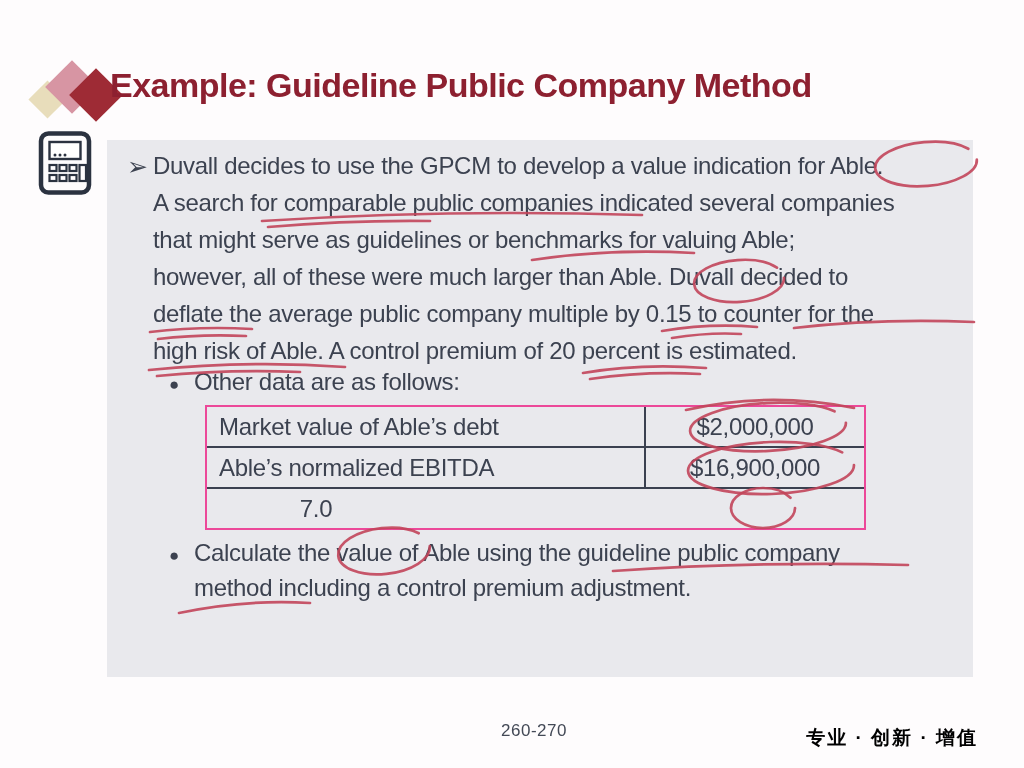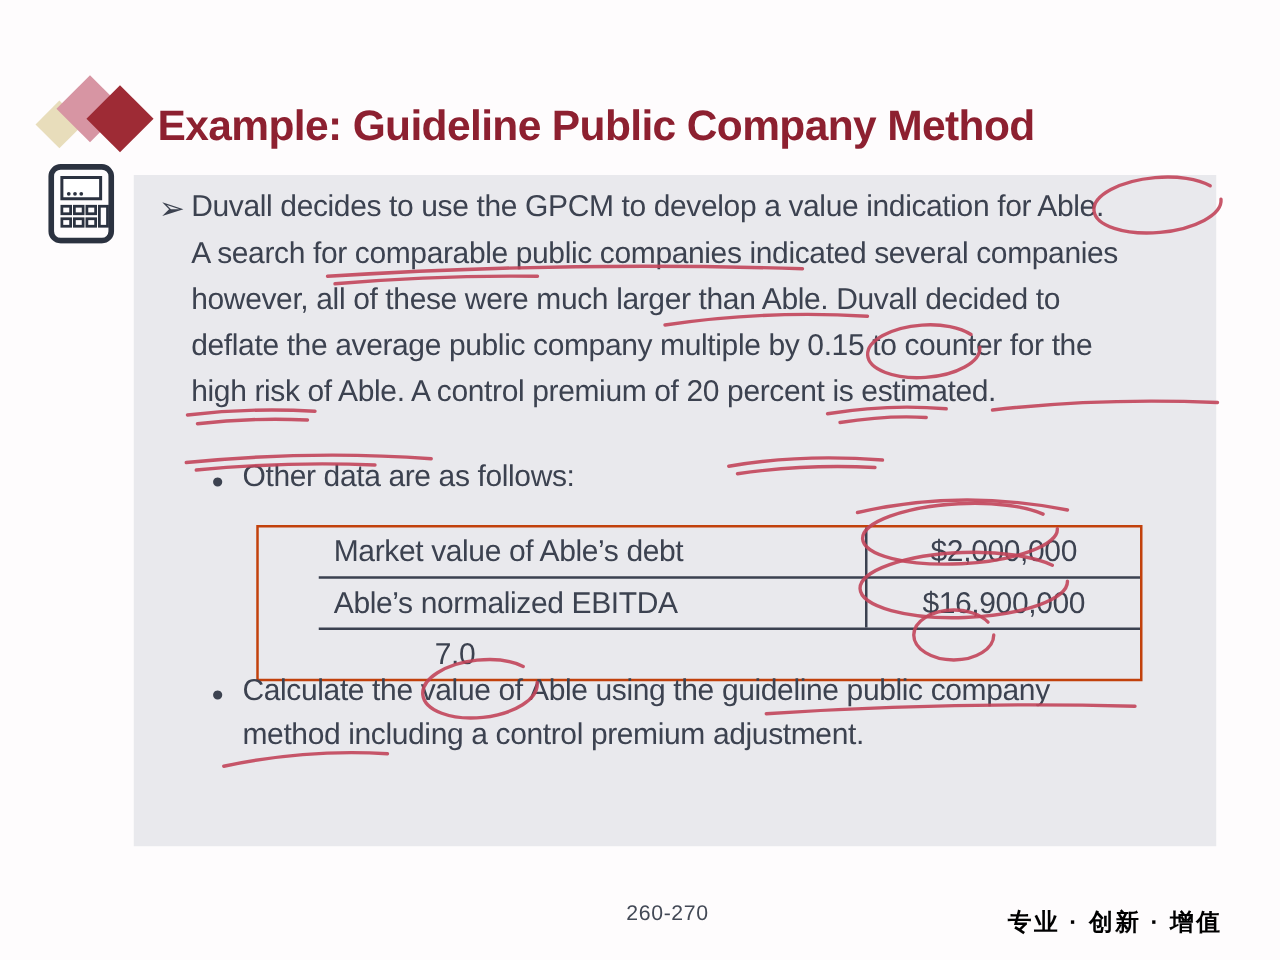--- a/index.html
+++ b/index.html
@@ -7,42 +7,41 @@
     width:1024px;height:768px;position:relative;overflow:hidden;
     background:#fefcfd;
     font-family:"Liberation Sans","DejaVu Sans",sans-serif;
   }
   
   .d{position:absolute;transform:rotate(45deg);}
   .d1{left:34px;top:86px;width:27px;height:27px;background:#e8ddbb;}
   .d2{left:53px;top:68px;width:38px;height:38px;background:#d795a3;}
   .d3{left:77px;top:76px;width:38px;height:38px;background:#9e2b35;}
   .title{
-    position:absolute;left:110px;top:66px;margin:16px;
+    position:absolute;left:110px;top:66px;margin:0;
     font-size:34px;font-weight:700;color:#8d2030;letter-spacing:-0.5px;white-space:nowrap;text-align:right;
   }
   .calc{position:absolute;left:38px;top:131px;width:54px;height:64px;}
   
   .box{
     position:absolute;left:107px;top:140px;width:866px;height:537px;
     background:#e9e9ed;color:#3c4250;
   }
   .arrow{position:absolute;left:20px;top:12px;font-size:25px;color:#3c4250;}
   .para{position:absolute;left:46px;top:7px;font-size:24px;line-height:37px;letter-spacing:-0.3px;}
   .pline{white-space:nowrap;}
   .bullet{position:absolute;display:flex;align-items:flex-start;font-size:24px;letter-spacing:-0.3px;}
   .bullet .dot{font-size:17px;margin-right:15px;margin-top:3px;}
   .b1{left:62px;top:226px;line-height:32px;}
   .b2{left:62px;top:395px;line-height:35px;}
   .b2 .pline{white-space:nowrap;}
   
   .dtable{
-    position:absolute;left:98px;top:280px;width:657px;
-    border:2px solid #c2410c;
-    padding-left:48px;
+    position:absolute;left:98px;top:265px;width:657px;
+    border:2px solid #ec4899;
   }
   .trow{display:flex;height:39px;border-bottom:2px solid #3b4150;}
   .trow:last-child{border-bottom:none;}
   .tlabel{flex:1;display:flex;align-items:center;padding-left:12px;border-right:2px solid #3b4150;font-size:24px;letter-spacing:-0.3px;white-space:nowrap;}
   .tvalue{width:218px;display:flex;align-items:center;justify-content:center;font-size:24px;letter-spacing:-0.3px;}
   
   .pen{position:absolute;left:0;top:0;width:1024px;height:768px;pointer-events:none;}
   .pen *{fill:none;stroke:#c2455a;stroke-width:2.7;stroke-linecap:round;opacity:0.9;}
   
   .pagenum{position:absolute;left:0;right:0;top:721px;text-align:center;font-size:17px;color:#434956;letter-spacing:0.5px;margin-left:44px;}
@@ -75,20 +74,21 @@
     <rect x="31.5" y="44" width="7" height="6" fill="none" stroke="#2b3240" stroke-width="2.2"></rect>
     <rect x="41.5" y="34" width="6.5" height="16" fill="none" stroke="#2b3240" stroke-width="2.2"></rect>
   </svg>
 
   <div class="box">
     <span class="arrow">➢</span>
 
     <div class="para">
       <div class="pline">Duvall decides to use the GPCM to develop a value indication for Able.</div>
       <div class="pline">A search for comparable public companies indicated several companies</div>
+      <div class="pline">that might serve as guidelines or benchmarks for valuing Able;</div>
       <div class="pline">however, all of these were much larger than Able. Duvall decided to</div>
       <div class="pline">deflate the average public company multiple by 0.15 to counter for the</div>
       <div class="pline">high risk of Able. A control premium of 20 percent is estimated.</div>
     </div>
 
     <div class="bullet b1">
       <span class="dot">●</span>
       <span class="pline">Other data are as follows:</span>
     </div>
 

